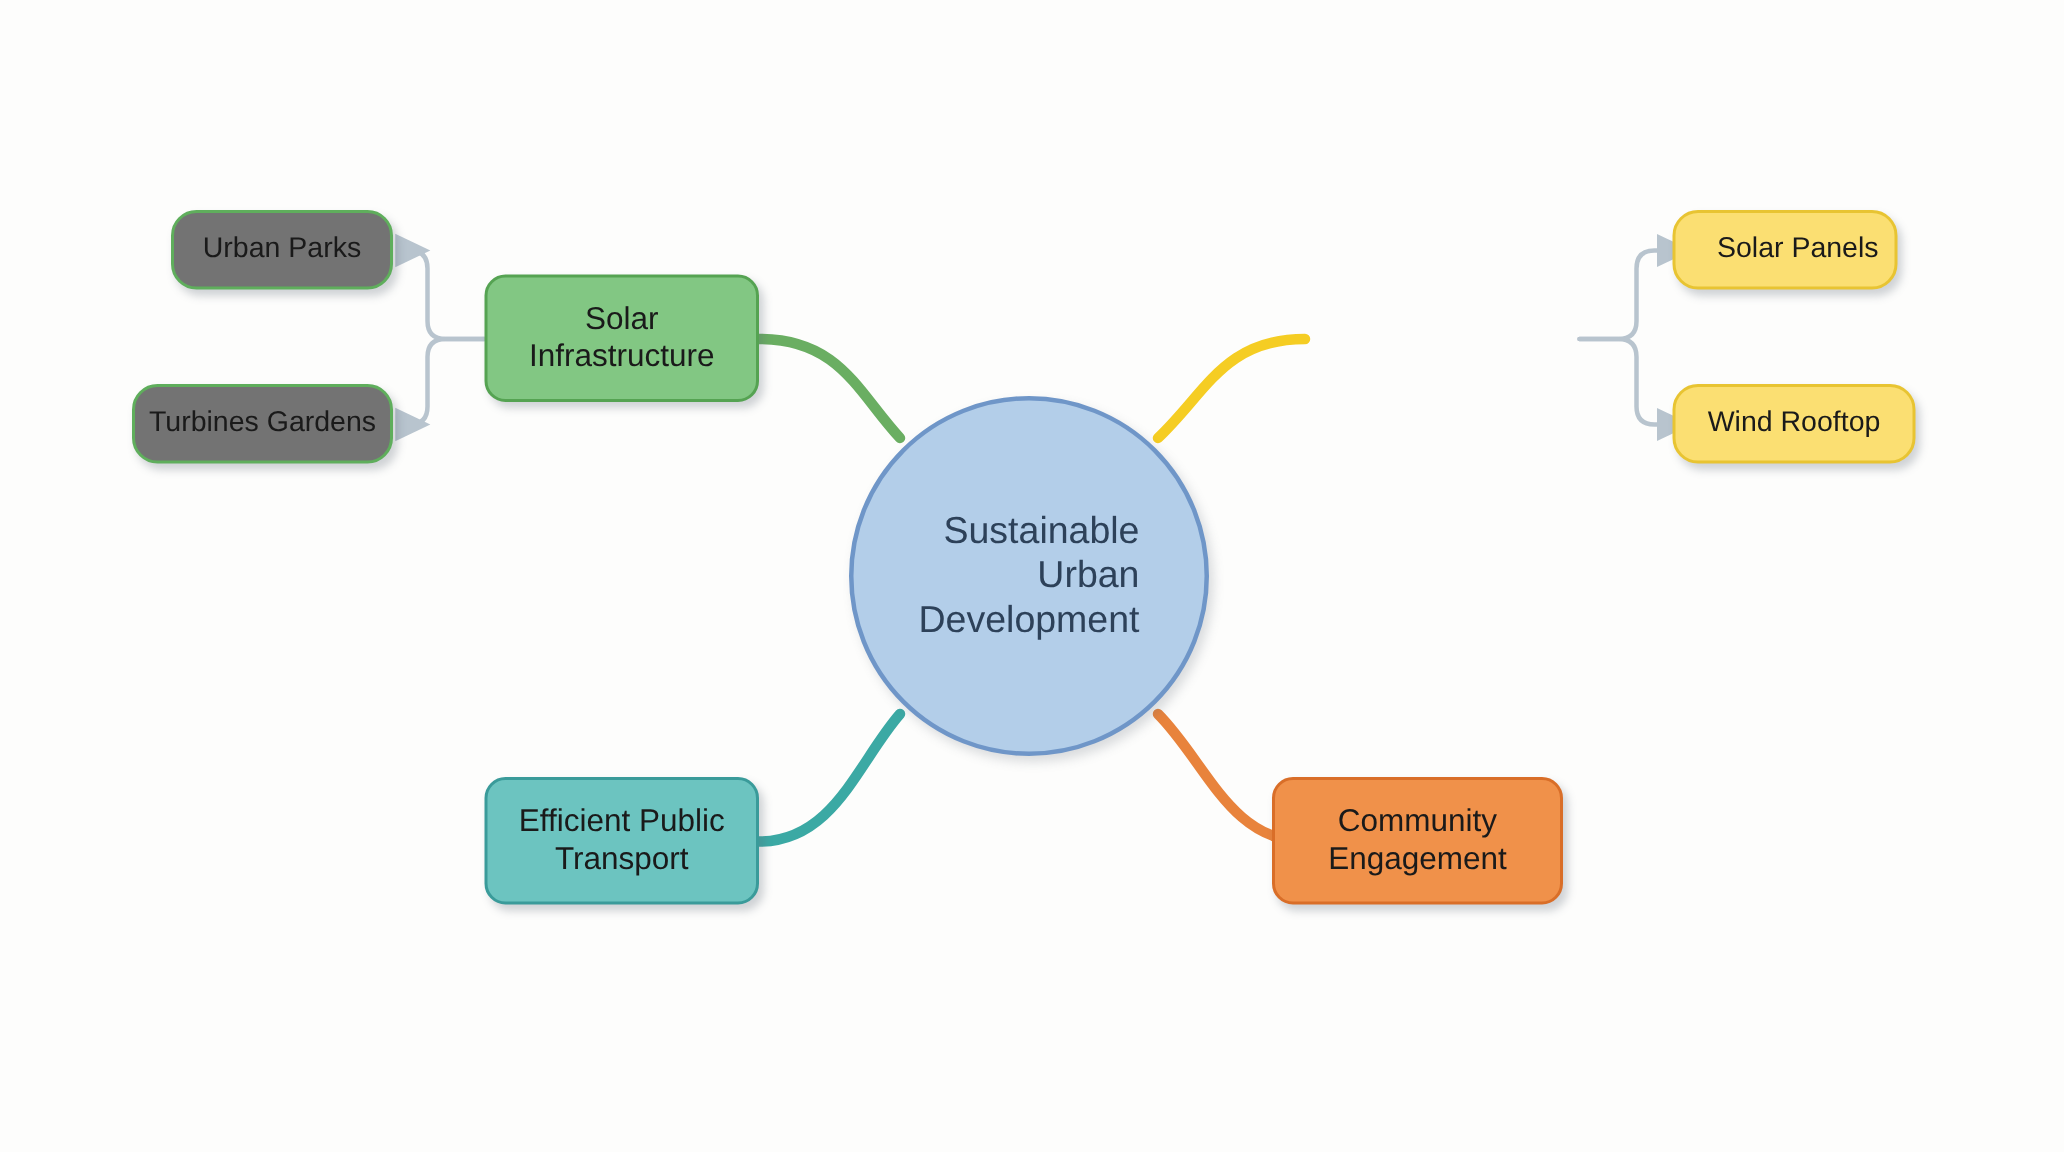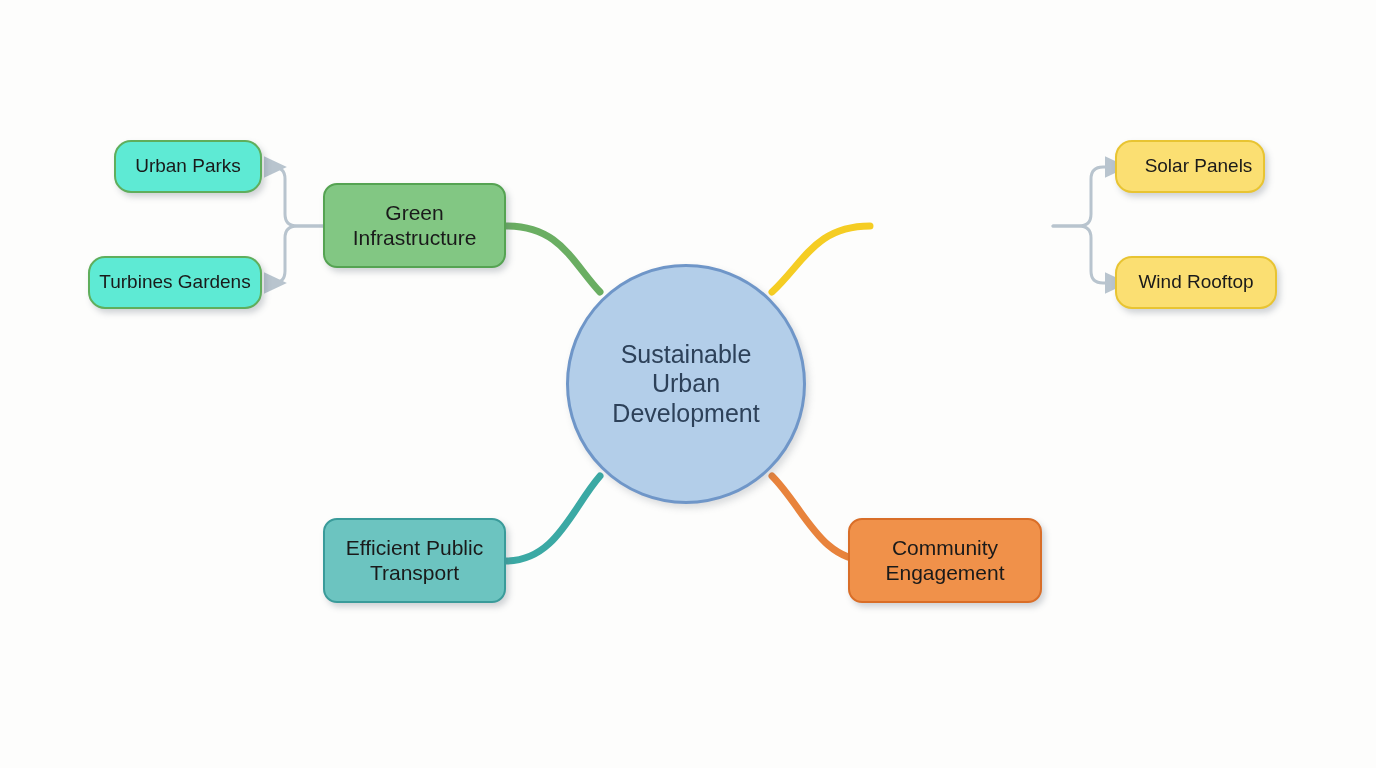--- a/index.html
+++ b/index.html
@@ -35,37 +35,38 @@
     white-space: pre-line;
     z-index: 5;
   }
   .node-root {
     border-radius: 50%;
     border: 3px solid #6f96c8;
     background: #b3cee9;
     color: #2d4159;
     font-size: 25px;
     box-shadow: 3px 4px 7px rgba(90,100,115,0.22);
+    text-align: right;
   }
   .node-branch {
     border-radius: 14px;
     border-width: 2px;
     border-style: solid;
     font-size: 21px;
     box-shadow: 3px 4px 6px rgba(90,100,115,0.28);
   }
   .node-leaf {
     border-radius: 17px;
     border-width: 2px;
     border-style: solid;
     font-size: 19px;
     box-shadow: 3px 4px 6px rgba(90,100,115,0.28);
   }
   .green-branch { background: #82c783; border-color: #55a352; }
-  .green-leaf   { background: #5eead4; border-color: #5fae5c; }
+  .green-leaf   { background: #737373; border-color: #5fae5c; }
   .yellow-branch{ background: #fbd02e; border-color: #e0ae13; }
   .yellow-leaf  { background: #fbdf72; border-color: #e8c432; }
   .teal-branch  { background: #6cc4c0; border-color: #3a9b9a; align-items: center; }
   .orange-branch{ background: #f0914a; border-color: #d96e28; }
 </style>
 </head>
 <body>
 
 <div id="canvas">
 
@@ -99,21 +100,21 @@
     <path d="M 1053 226 L 1079 226 Q 1091 226 1091 238 L 1091 271 Q 1091 283 1103 283 L 1109 283" fill="none" stroke="#b8c4ce" stroke-width="3" stroke-linecap="round" marker-end="url(#arrow-right)"></path>
   </svg>
 
   <div class="node node-root" style="left:566px; top:264px; width:240px; height:240px;">
     <span>Sustainable
 Urban
 Development</span>
   </div>
 
   <div class="node node-branch green-branch" style="left:323px; top:183px; width:183px; height:85px;">
-    <span>Green
+    <span>Solar
 Infrastructure</span>
   </div>
 
   <div class="node node-leaf green-leaf" style="left:114px; top:140px; width:148px; height:53px;">
     <span>Urban Parks</span>
   </div>
 
   <div class="node node-leaf green-leaf" style="left:88px; top:256px; width:174px; height:53px;">
     <span>Turbines Gardens</span>
   </div>

